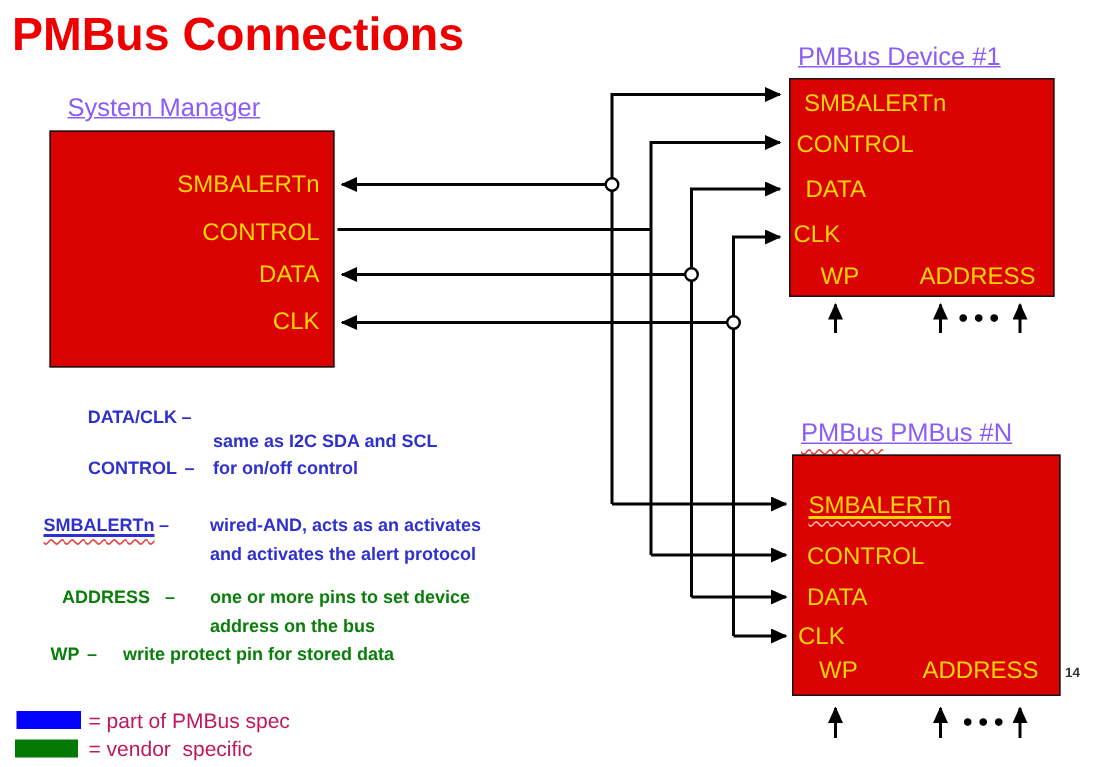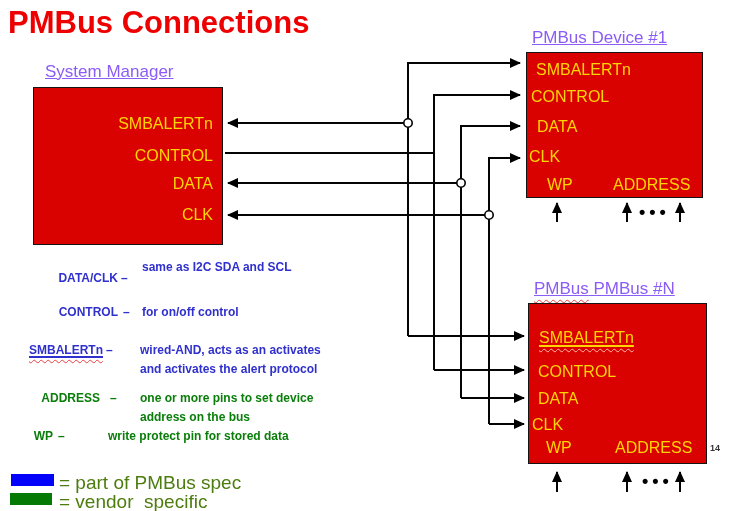--- a/index.html
+++ b/index.html
@@ -21,21 +21,21 @@
   .squiggle-lt{text-decoration-color:#ffb8ae;}
   .solid-under{text-decoration-line:underline;text-decoration-style:solid;
                text-decoration-thickness:1.5px;text-underline-offset:2px;}
   
   .g{font-size:12px;font-weight:bold;}
   .g-blue{color:#3030cd;}
   .g-green{color:#0a7d0a;}
   .g-term{text-align:right;}
   
   .swatch{position:absolute;}
-  .legend-label{font-size:19px;color:#4d7c0f;white-space:pre;}
+  .legend-label{font-size:14px;color:#be185d;white-space:pre;}
   
   .dots{font-size:18px;font-weight:bold;color:#000;letter-spacing:4px;z-index:3;}
   .page-num{font-size:9px;font-weight:bold;color:#333;}
   svg.wires{position:absolute;left:0;top:0;z-index:4;pointer-events:none;}
   .layer-boxes{z-index:2;}
 </style>
 </head>
 <body>
 
 <div class="abs slide-title">PMBus Connections</div>
@@ -66,39 +66,39 @@
 <div class="abs pin" style="left:538px;top:390px;">DATA</div>
 <div class="abs pin" style="left:532px;top:416px;">CLK</div>
 <div class="abs pin" style="left:546px;top:439px;">WP</div>
 <div class="abs pin" style="left:615px;top:439px;">ADDRESS</div>
 <div class="abs dots" style="left:642px;top:471px;">•••</div>
 
 <div class="abs page-num" style="left:710px;top:443px;">14</div>
 
 <div class="abs g g-blue g-term" style="left:0;top:271px;width:118px;">DATA/CLK</div>
 <div class="abs g g-blue" style="left:121px;top:271px;">–</div>
-<div class="abs g g-blue" style="left:142px;top:260px;">same as I2C SDA and SCL</div>
+<div class="abs g g-blue" style="left:142px;top:287px;">same as I2C SDA and SCL</div>
 
 <div class="abs g g-blue g-term" style="left:0;top:305px;width:118px;">CONTROL</div>
 <div class="abs g g-blue" style="left:123px;top:305px;">–</div>
 <div class="abs g g-blue" style="left:142px;top:305px;">for on/off control</div>
 
 <div class="abs g g-blue g-term" style="left:0;top:343px;width:103px;"><span class="squiggle"><span class="solid-under">SMBALERTn</span></span></div>
 <div class="abs g g-blue" style="left:106px;top:343px;">–</div>
 <div class="abs g g-blue" style="left:140px;top:343px;">wired-AND, acts as an activates</div>
 <div class="abs g g-blue" style="left:140px;top:362px;">and activates the alert protocol</div>
 
 <div class="abs g g-green g-term" style="left:0;top:391px;width:100px;">ADDRESS</div>
 <div class="abs g g-green" style="left:110px;top:391px;">–</div>
 <div class="abs g g-green" style="left:140px;top:391px;">one or more pins to set device</div>
 <div class="abs g g-green" style="left:140px;top:410px;">address on the bus</div>
 
 <div class="abs g g-green g-term" style="left:0;top:429px;width:53px;">WP</div>
 <div class="abs g g-green" style="left:58px;top:429px;">–</div>
-<div class="abs g g-green" style="left:108px;top:429px;">write protect pin for stored data</div>
+<div class="abs g g-green" style="left:82px;top:429px;">write protect pin for stored data</div>
 
 <div class="swatch" style="left:11px;top:474px;width:43px;height:12px;background:#0202fa;"></div>
 <div class="abs legend-label" style="left:59px;top:472px;">= part of PMBus spec</div>
 <div class="swatch" style="left:10px;top:493px;width:42px;height:12px;background:#047a04;"></div>
 <div class="abs legend-label" style="left:59px;top:491px;">= vendor  specific</div>
 
 <svg class="wires" width="740" height="511" viewBox="0 0 740 511">
   <defs>
     <marker id="arr" markerUnits="userSpaceOnUse" markerWidth="11" markerHeight="10" refX="10" refY="5" orient="auto-start-reverse">
       <path d="M0,0 L11,5 L0,10 z" fill="#000"></path>

